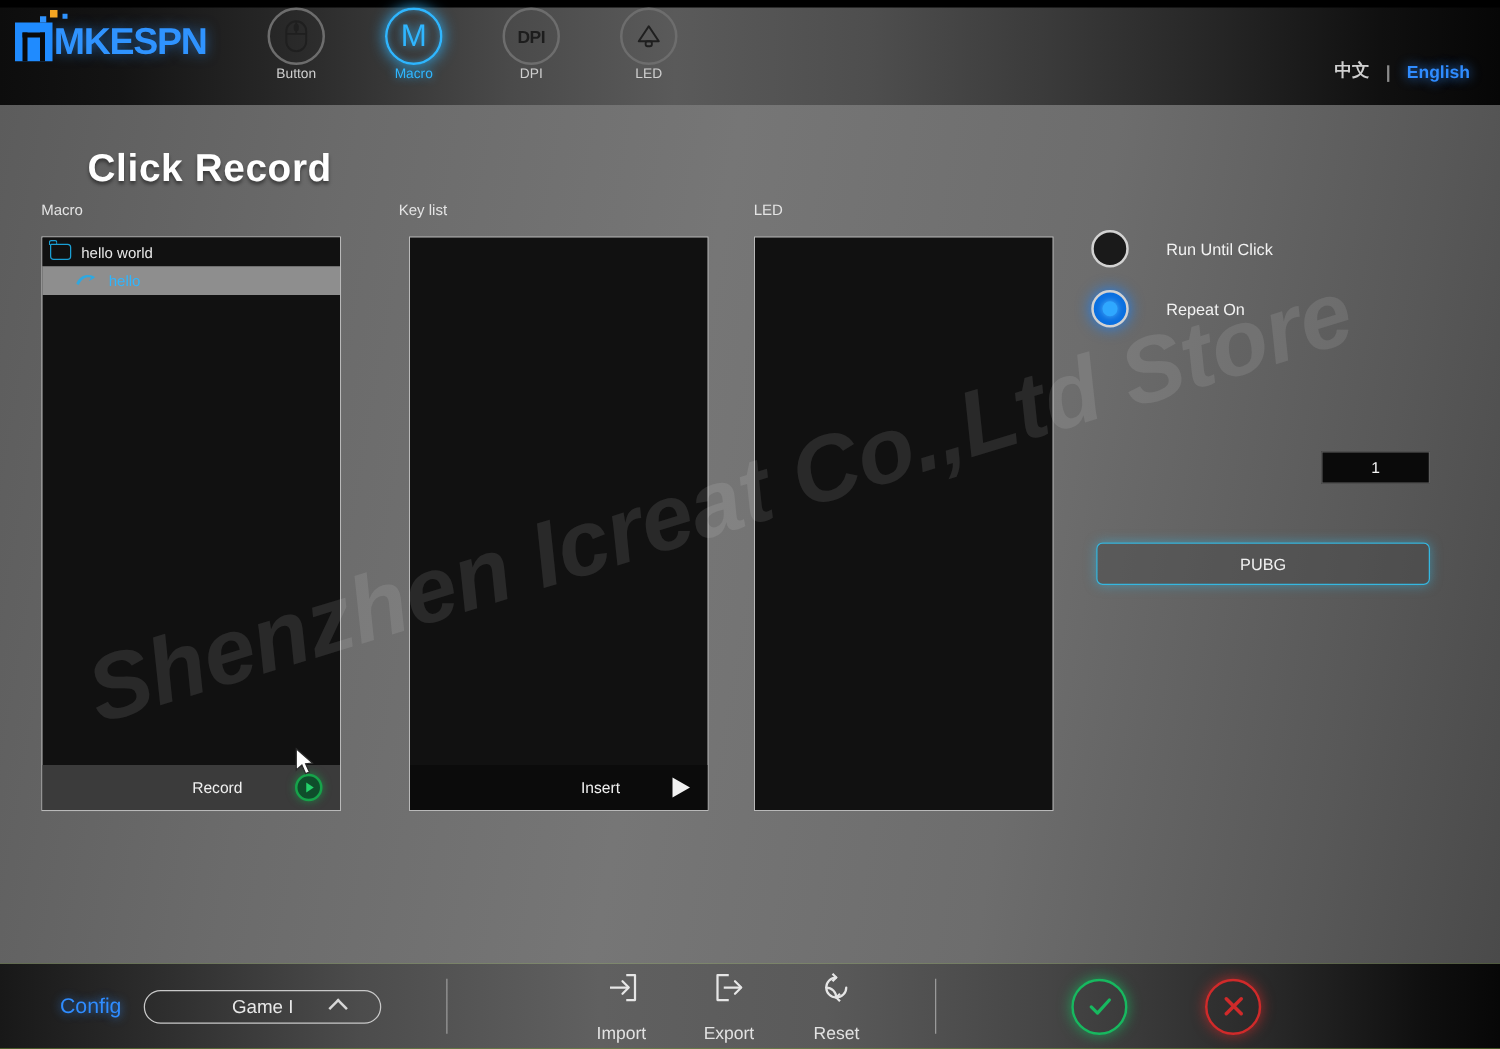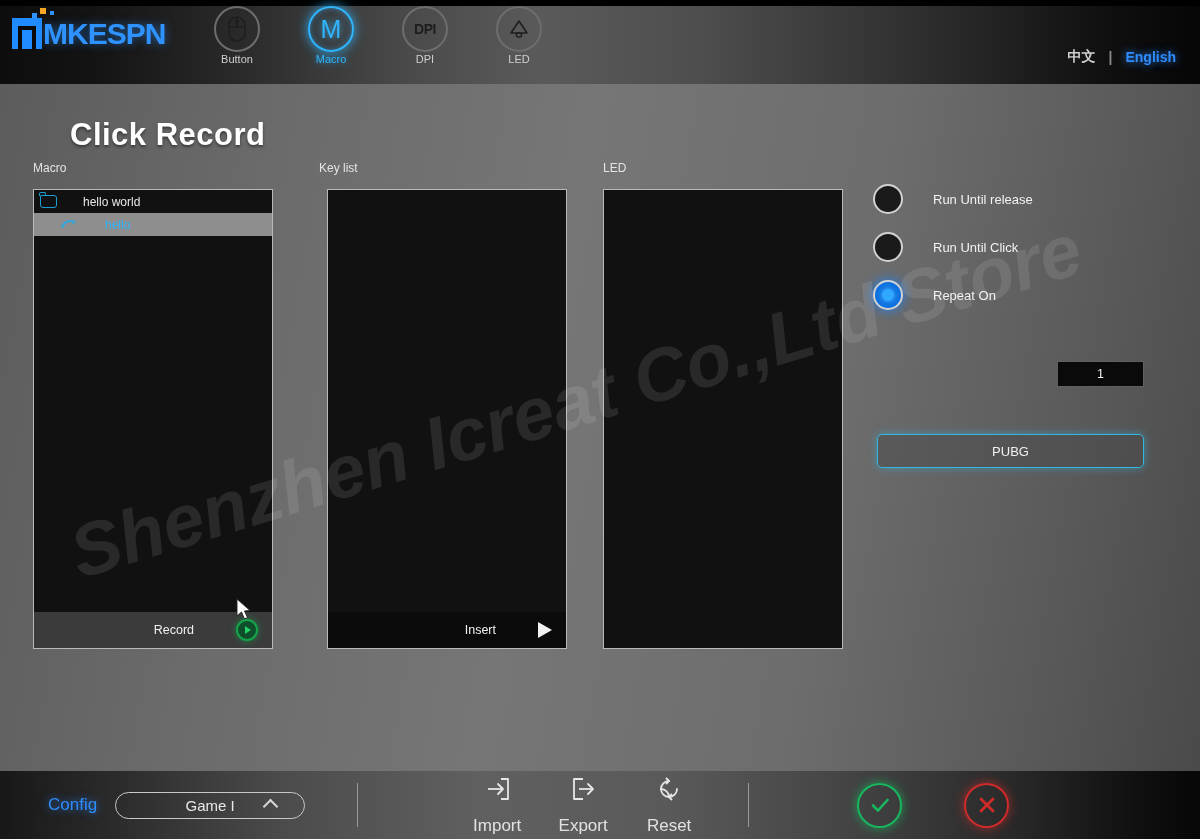--- a/index.html
+++ b/index.html
@@ -168,21 +168,20 @@
 
   
   #macro-panel { left: 33px; top: 105px; width: 240px; height: 460px; }
   .tree-row {
     height: 23px;
     display: flex;
     align-items: center;
     padding-left: 6px;
     font-size: 12px;
     cursor: pointer;
-    gap: 18px;
   }
   .tree-row.folder { background: #111111; color: #e8e8e8; }
   .tree-row.child  { background: #8e8e8e; color: #2fb6ff; padding-left: 26px; }
   .ico-folder {
     width: 17px; height: 13px;
     border: 1.6px solid #1a9fd4;
     border-radius: 1px 3px 3px 3px;
     position: relative;
     margin-right: 8px;
     box-sizing: border-box;
@@ -390,21 +389,21 @@
   .tool-group {
     display: flex;
     align-items: center;
   }
   .tool {
     width: 86px;
     text-align: center;
     cursor: pointer;
   }
   .tool-label {
-    font-size: 17px;
+    font-size: 14px;
     color: #e2e2e2;
     margin-top: 9px;
   }
   .action-btn {
     width: 45px; height: 45px;
     border-radius: 50%;
     display: flex;
     align-items: center;
     justify-content: center;
     box-sizing: border-box;
@@ -515,24 +514,20 @@
         <span class="play-tri"></span>
       </div>
     </div>
 
     <div class="panel-label" style="left:603px; top:77px;">LED</div>
     <div class="panel" id="led-panel"></div>
 
     <div class="options">
       <div class="opt-row">
         <span class="radio"></span>
-        <span class="opt-label">Run Until release</span>
-      </div>
-      <div class="opt-row">
-        <span class="radio"></span>
         <span class="opt-label">Run Until Click</span>
       </div>
       <div class="opt-row">
         <span class="radio on"></span>
         <span class="opt-label">Repeat On</span>
       </div>
     </div>
 
     <div class="repeat-input">1</div>
 

